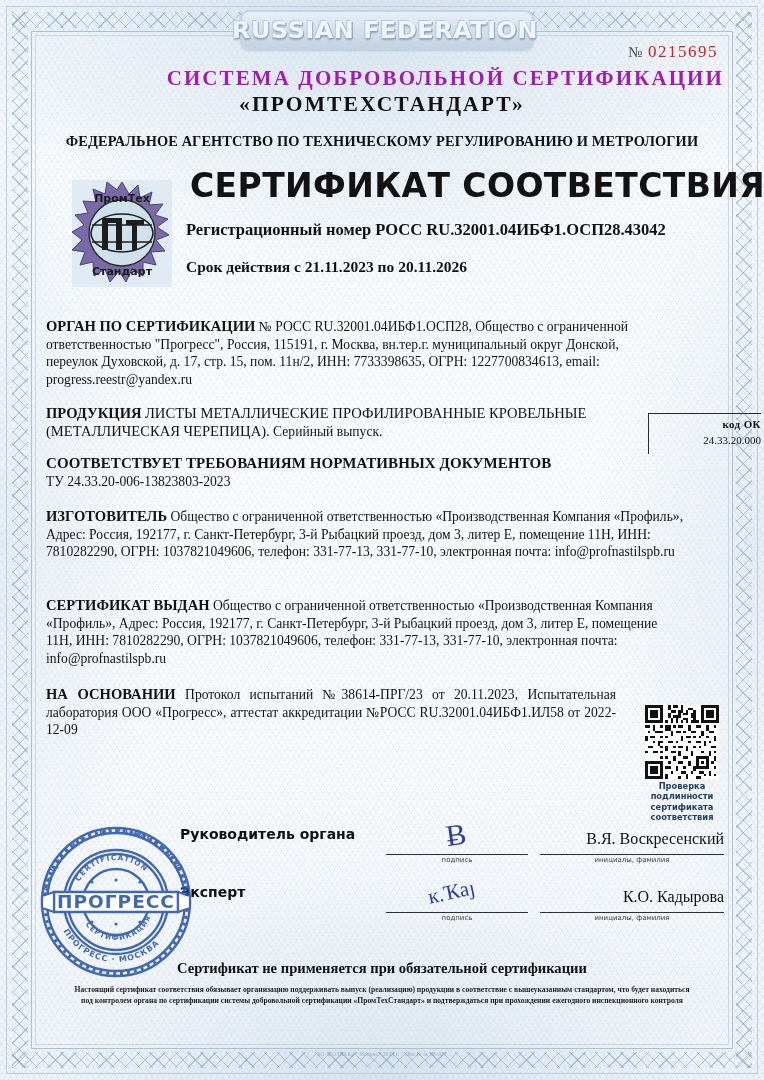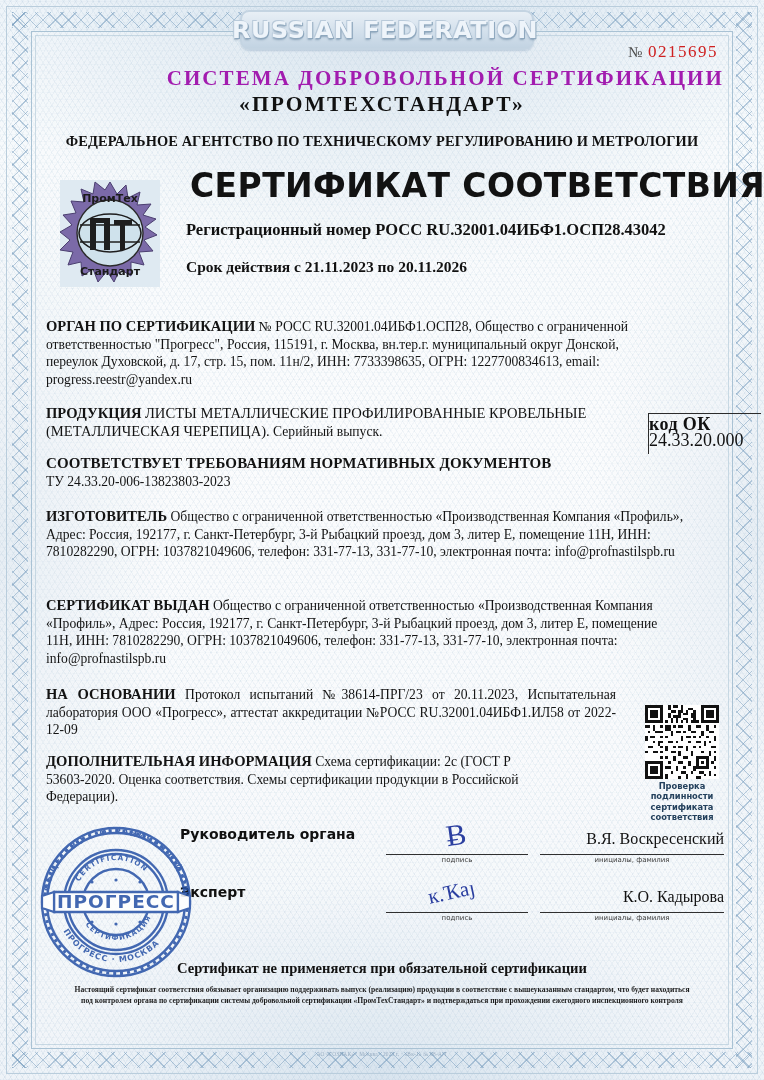--- a/index.html
+++ b/index.html
@@ -143,21 +143,21 @@
     text-align:center;
     font-size:14.4px;
     font-weight:bold;
     letter-spacing:.1px;
     color:#111;
     white-space:nowrap;
   }
 
   
   .logo{
-    position:absolute;left:20px;top:180px;width:100px;height:107px;
+    position:absolute;left:32px;top:180px;width:100px;height:107px;
   }
 
   
   .main-title{
     position:absolute;left:150px;top:166px;width:534px;
     text-align:center;
     font-family:"DejaVu Sans", sans-serif;
     font-size:33px;
     font-weight:bold;
     letter-spacing:.4px;
@@ -204,22 +204,22 @@
   .blk-prod .prod-caps{ font-size:14.6px;margin-top:44px; }
   .norm-title{
     font-size:15px;font-weight:bold;letter-spacing:.1px;white-space:nowrap;
   }
 
   
   .code-box{
     position:absolute;
     border-top:1.4px solid #2b2b2b;
     border-left:1.4px solid #2b2b2b;
-    text-align:left;
-    font-size:18px;
+    text-align:right;
+    font-size:11px;
     color:#111;
     line-height:16px;
   }
   .code-ok{left:608px;top:413px;width:112px;height:40px;}
   .code-tnved{left:608px;top:462px;width:112px;height:40px;}
   .code-label{font-weight:bold;letter-spacing:.4px;display:block;padding-top:2px;}
   .code-value{display:block;font-weight:normal;}
 
   
   .qr-wrap{
@@ -378,24 +378,20 @@
     <div class="block blk-issued">
       <span class="lbl-bold">СЕРТИФИКАТ ВЫДАН</span>
       <span>Общество с ограниченной ответственностью «Производственная Компания «Профиль», Адрес: Россия, 192177, г. Санкт-Петербург, 3-й Рыбацкий проезд, дом 3, литер Е, помещение 11Н, ИНН: 7810282290, ОГРН: 1037821049606, телефон: 331-77-13, 331-77-10, электронная почта: info@profnastilspb.ru</span>
     </div>
 
     <div class="block blk-basis">
       <span class="lbl-bold">НА ОСНОВАНИИ</span>
       <span>Протокол испытаний №38614-ПРГ/23 от 20.11.2023, Испытательная лаборатория ООО «Прогресс», аттестат аккредитации №РОСС RU.32001.04ИБФ1.ИЛ58 от 2022-12-09</span>
     </div>
 
-    <div class="block blk-extra">
-      <span class="lbl-bold">ДОПОЛНИТЕЛЬНАЯ ИНФОРМАЦИЯ</span>
-      <span>Схема сертификации: 2с (ГОСТ Р 53603-2020. Оценка соответствия. Схемы сертификации продукции в Российской Федерации).</span>
-    </div>
 
     <div class="qr-wrap">
       <svg class="qr-img" viewBox="0 0 29 29" shape-rendering="crispEdges">
         <rect width="29" height="29" fill="#ffffff"></rect>
         <g fill="#111111">
 
           <rect x="0" y="0" width="7" height="1"></rect>
             <rect x="0" y="6" width="7" height="1"></rect>
           <rect x="0" y="0" width="1" height="7"></rect>
             <rect x="6" y="0" width="1" height="7"></rect>

